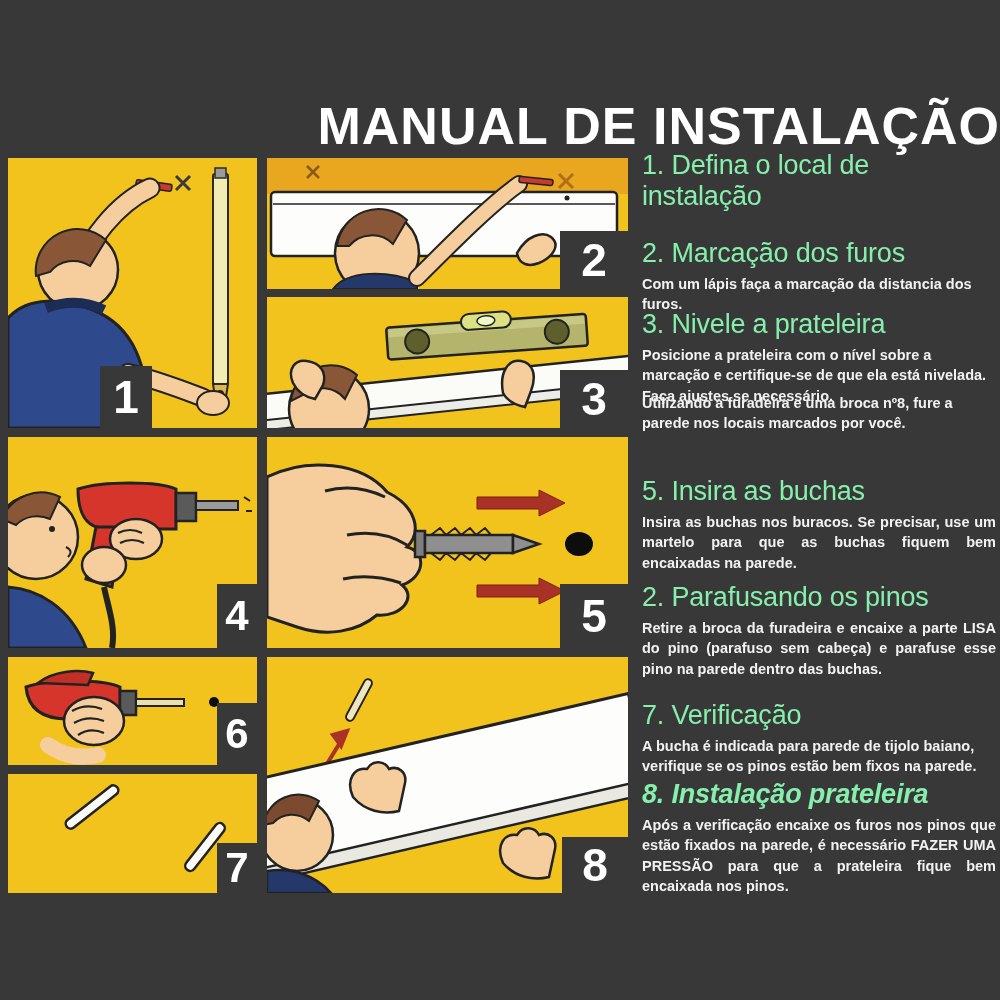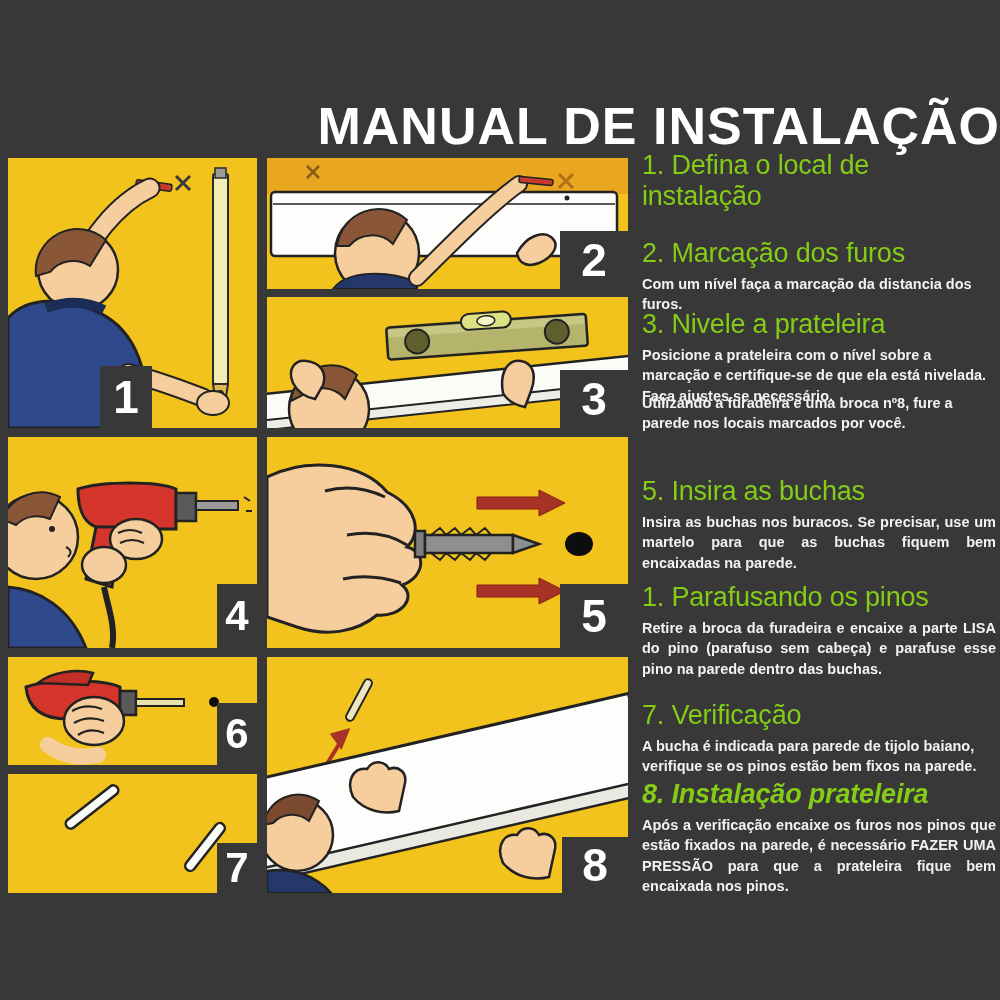--- a/index.html
+++ b/index.html
@@ -22,21 +22,21 @@
   .n1{left:92px;bottom:0;width:52px;height:62px;}
   .n2{right:0;bottom:0;width:68px;height:58px;}
   .n3{right:0;bottom:0;width:68px;height:58px;}
   .n4{right:0;bottom:0;width:40px;height:64px;font-size:42px;}
   .n5{right:0;bottom:0;width:68px;height:64px;}
   .n6{right:0;bottom:0;width:40px;height:62px;font-size:42px;}
   .n7{right:0;bottom:0;width:40px;height:50px;font-size:42px;}
   .n8{right:0;bottom:0;width:66px;height:56px;}
   .steps{position:absolute;left:642px;top:0;width:354px;}
   .step{position:absolute;left:0;width:354px;}
-  .step h2{margin:0 0 5px 0;font-size:27px;font-weight:400;letter-spacing:-0.2px;color:#84cc16;}
+  .step h2{margin:0 0 5px 0;font-size:27px;font-weight:400;letter-spacing:-0.2px;color:#86efac;}
   .step.bold-head h2{font-weight:700;font-style:italic;}
   .step p{margin:0;font-size:14.5px;font-weight:700;line-height:1.4;color:#f2f2f2;}
   .just p{text-align:justify;}
   .s1{top:150px}.s2{top:238px}.s3{top:309px}.s4{top:393px}
   .s5{top:476px}.s6{top:582px}.s7{top:700px}.s8{top:779px}
 </style>
 </head>
 <body>
 
 <div class="poster">
@@ -221,35 +221,35 @@
     </svg>
     <div class="num n8">8</div>
   </div>
 
   <div class="steps">
     <div class="step s1">
       <h2>1. Defina o local de instalação</h2>
     </div>
     <div class="step s2">
       <h2>2. Marcação dos furos</h2>
-      <p>Com um nível faça a marcação da distancia dos furos.</p>
+      <p>Com um lápis faça a marcação da distancia dos furos.</p>
     </div>
     <div class="step s3">
       <h2>3. Nivele a prateleira</h2>
       <p>Posicione a prateleira com o nível sobre a marcação e certifique-se de que ela está nivelada. Faça ajustes se necessário.</p>
     </div>
     <div class="step s4">
       <p>Utilizando a furadeira e uma broca nº8, fure a parede nos locais marcados por você.</p>
     </div>
     <div class="step s5 just">
       <h2>5. Insira as buchas</h2>
       <p>Insira as buchas nos buracos. Se precisar, use um martelo para que as buchas fiquem bem encaixadas na parede.</p>
     </div>
     <div class="step s6 just">
-      <h2>1. Parafusando os pinos</h2>
+      <h2>2. Parafusando os pinos</h2>
       <p>Retire a broca da furadeira e encaixe a parte LISA do pino (parafuso sem cabeça) e parafuse esse pino na parede dentro das buchas.</p>
     </div>
     <div class="step s7">
       <h2>7. Verificação</h2>
       <p>A bucha é indicada para parede de tijolo baiano, verifique se os pinos estão bem fixos na parede.</p>
     </div>
     <div class="step s8 just bold-head">
       <h2>8. Instalação prateleira</h2>
       <p>Após a verificação encaixe os furos nos pinos que estão fixados na parede, é necessário FAZER UMA PRESSÃO para que a prateleira fique bem encaixada nos pinos.</p>
     </div>

